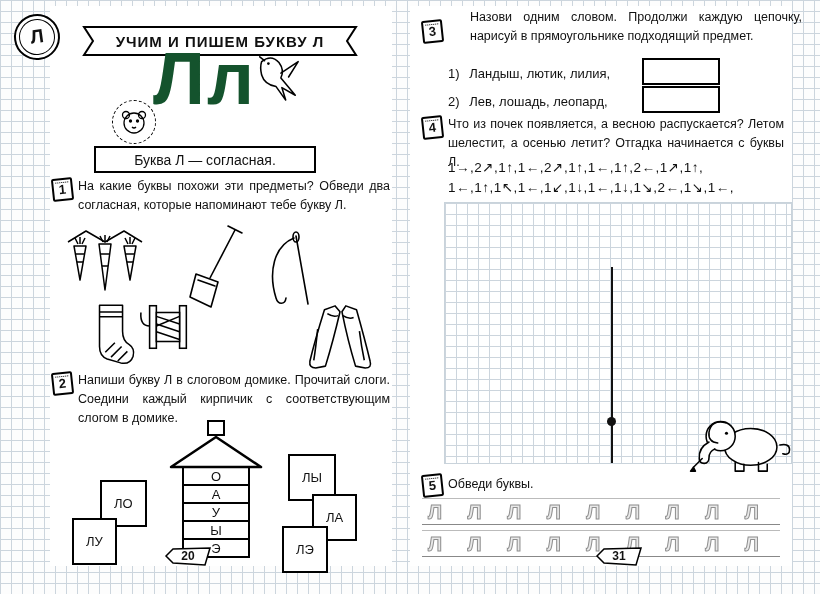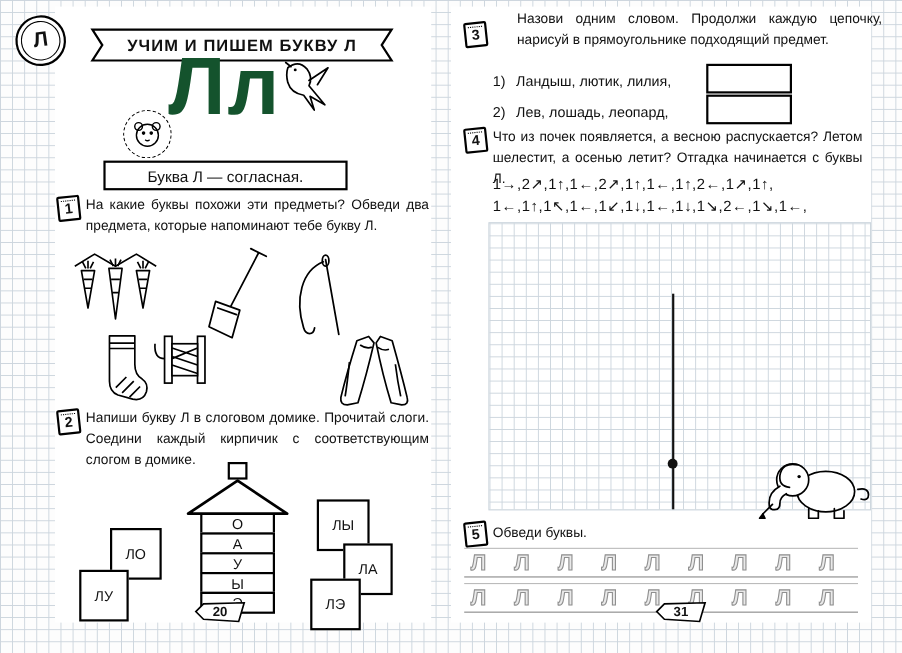--- a/index.html
+++ b/index.html
@@ -119,21 +119,21 @@
           <circle cx="13.5" cy="16" r="1" fill="#000"></circle>
           <circle cx="20.5" cy="16" r="1" fill="#000"></circle>
           <path d="M15,22 q2,2 4,0"></path>
         </g>
       </svg>
     </div>
 
     <div class="statement-box">Буква Л — согласная.</div>
 
     <div class="task-num" style="left:2px;top:172px;">1</div>
-    <div class="task-text" style="left:28px;top:171px;width:312px;">На какие буквы похожи эти предметы? Обведи два предмета, которые напоминают тебе букву Л.</div>
+    <div class="task-text" style="left:28px;top:171px;width:312px;">На какие буквы похожи эти предметы? Обведи два согласная, которые напоминают тебе букву Л.</div>
 
     <div class="objects">
 
       <svg style="left:8px;top:8px;" width="78" height="78" viewBox="0 0 78 78">
         <g fill="#fff" stroke="#000" stroke-width="1.5" stroke-linejoin="round">
           <path d="M2,16 L20,5 L39,16 L58,5 L76,16" fill="none"></path>
           <path d="M8,20 L20,20 L14,54 Z"></path>
             <path d="M10,28 h8 M11,36 h6" fill="none"></path>
           <path d="M33,18 L45,18 L39,64 Z"></path>
             <path d="M35,28 h8 M36,40 h6" fill="none"></path>
@@ -204,21 +204,21 @@
         <div class="house-row">Э</div>
       </div>
     </div>
 
     <div class="syll" style="left:22px;top:474px;margin-left:28px;">ЛО</div>
     <div class="syll" style="left:22px;top:512px;">ЛУ</div>
     <div class="syll" style="left:238px;top:448px;">ЛЫ</div>
     <div class="syll" style="left:262px;top:488px;">ЛА</div>
     <div class="syll" style="left:232px;top:520px;">ЛЭ</div>
 
-    <div class="page-flag" style="left:126px;top:540px;">
+    <div class="page-flag" style="left:114px;top:540px;">
       <svg viewBox="0 0 48 21">
           <path d="M2,10 L9,3 L46,2 L41,19 L9,17 Z" fill="#fff" stroke="#000" stroke-width="1.5"></path>
         </svg>
       <div class="flag-num">20</div>
     </div>
   </div>
 
   <div class="page page-right">
 
     <div class="task-num" style="left:12px;top:14px;">3</div>

